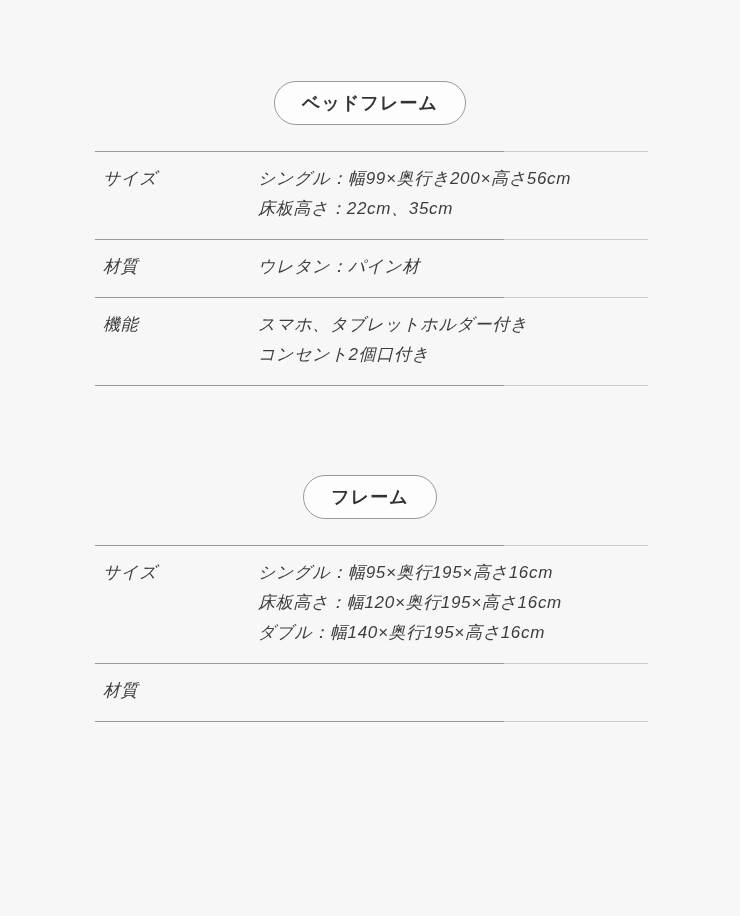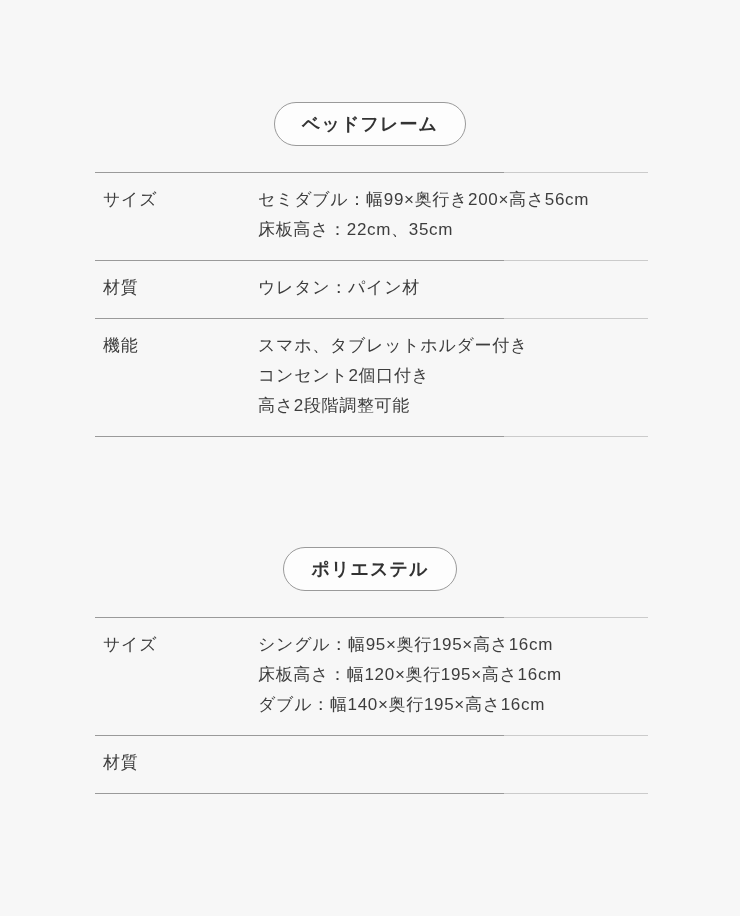--- a/index.html
+++ b/index.html
@@ -31,32 +31,32 @@
   .badge {
     height: 44px;
     box-sizing: border-box;
     padding: 0 27px;
     border: 1px solid #9a9a9a;
     border-radius: 22px;
     background: #fdfdfd;
     display: inline-flex;
     align-items: center;
     justify-content: center;
-    margin-top: 21px;
   }
   .badge-label {
     font-size: 18px;
     font-weight: bold;
     color: #333333;
     letter-spacing: 0.06em;
     line-height: 1;
     white-space: nowrap;
   }
   .table {
     margin: 0 92px 0 95px; 
+    font-style: italic;
   }
   .rule {
     height: 1px;
     background: linear-gradient(90deg, #9a9a9a 0%, #9a9a9a 74%, #cbcbcb 74%, #cbcbcb 100%);
   }
   .row {
     display: flex;
     align-items: flex-start;
     padding: 12px 0 15px 0;
   }
@@ -88,48 +88,47 @@
     <div class="badge-wrap">
       <div class="badge">
         <span class="badge-label">ベッドフレーム</span>
       </div>
     </div>
     <div class="table">
           <div class="rule"></div>
   <div class="row">
     <div class="cell-label">サイズ</div>
     <div class="cell-value">
-              <div class="value-line">セミダブル：幅99×奥行き200×高さ56cm</div>
+              <div class="value-line">シングル：幅99×奥行き200×高さ56cm</div>
               <div class="value-line">床板高さ：22cm、35cm</div>
             </div>
   </div>
 <div class="rule"></div>
   <div class="row">
     <div class="cell-label">材質</div>
     <div class="cell-value">
               <div class="value-line">ウレタン：パイン材</div>
             </div>
   </div>
 <div class="rule"></div>
   <div class="row">
     <div class="cell-label">機能</div>
     <div class="cell-value">
               <div class="value-line">スマホ、タブレットホルダー付き</div>
               <div class="value-line">コンセント2個口付き</div>
-              <div class="value-line">高さ2段階調整可能</div>
             </div>
   </div>
 <div class="rule"></div>
         </div>
   </section>
 
   <section class="spec-section">
     <div class="badge-wrap">
       <div class="badge">
-        <span class="badge-label">ポリエステル</span>
+        <span class="badge-label">フレーム</span>
       </div>
     </div>
     <div class="table">
           <div class="rule"></div>
   <div class="row">
     <div class="cell-label">サイズ</div>
     <div class="cell-value">
               <div class="value-line">シングル：幅95×奥行195×高さ16cm</div>
               <div class="value-line">床板高さ：幅120×奥行195×高さ16cm</div>
               <div class="value-line">ダブル：幅140×奥行195×高さ16cm</div>

